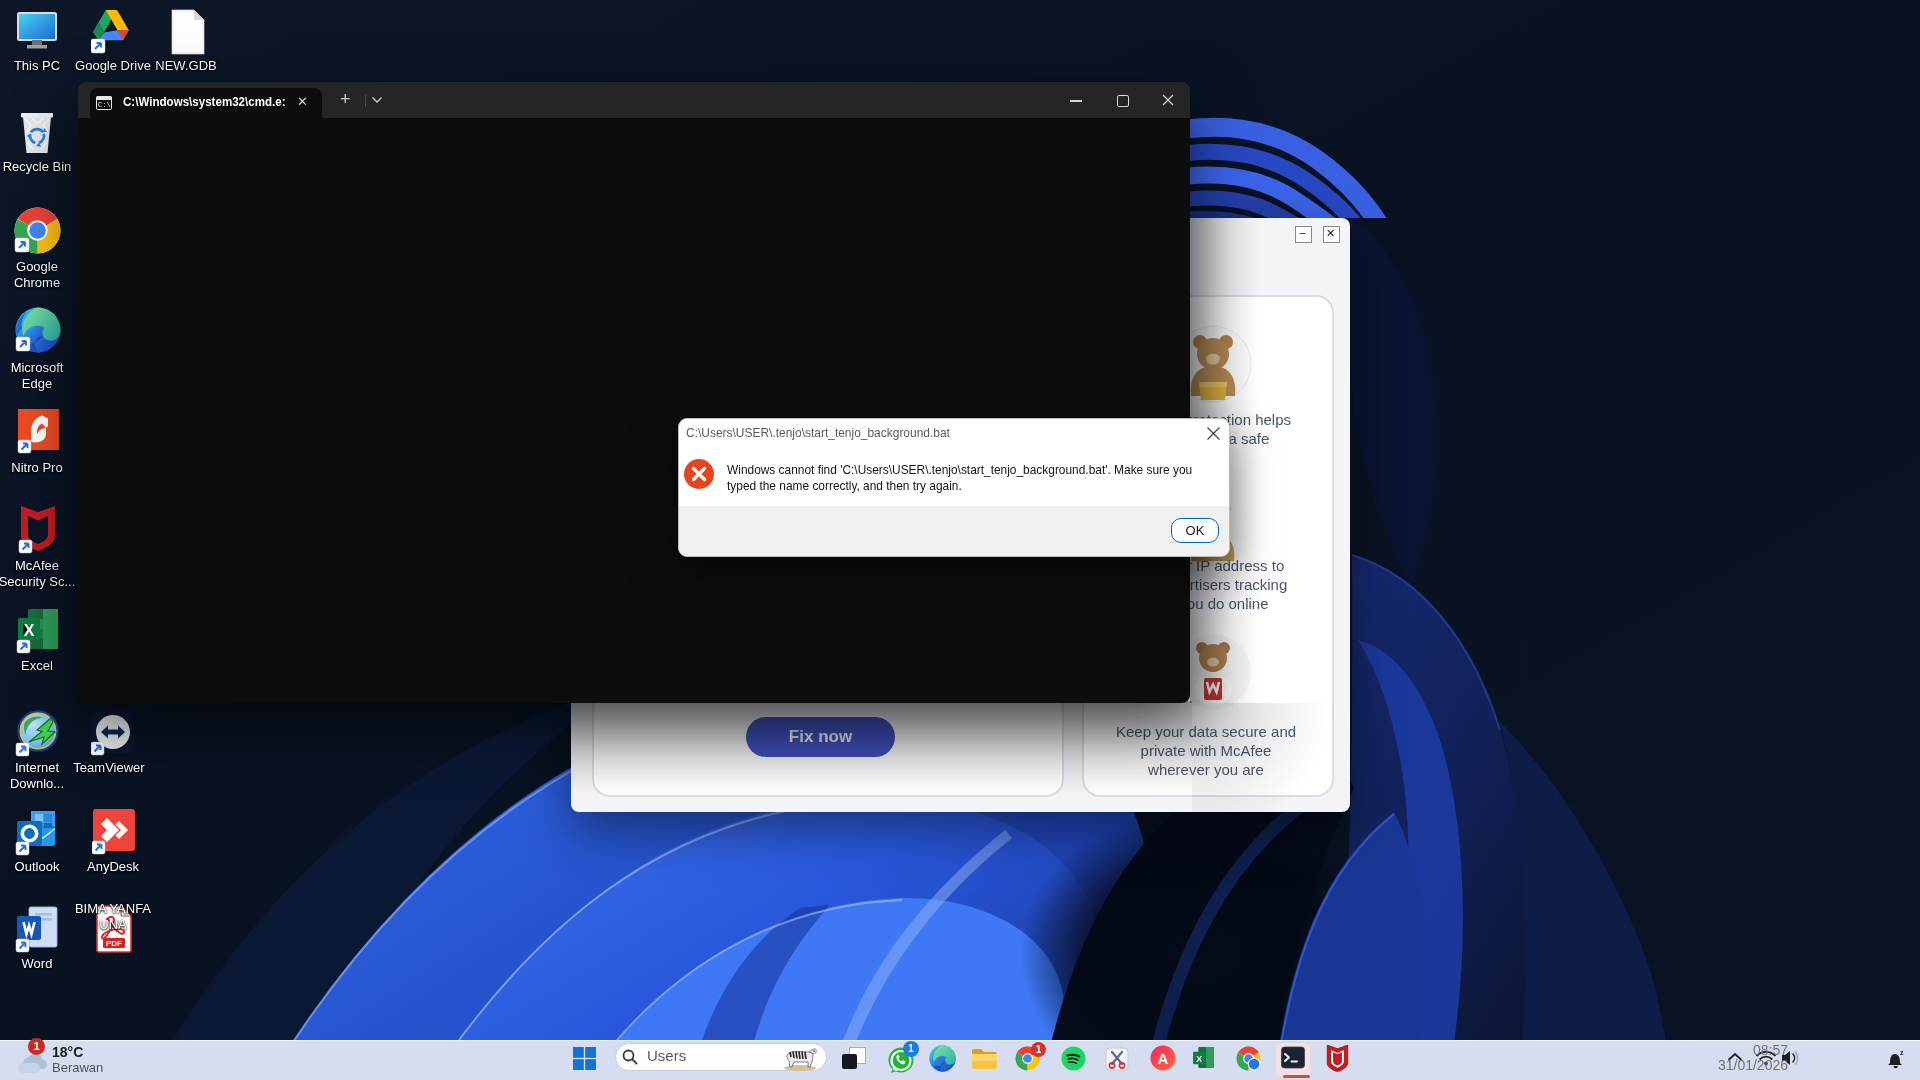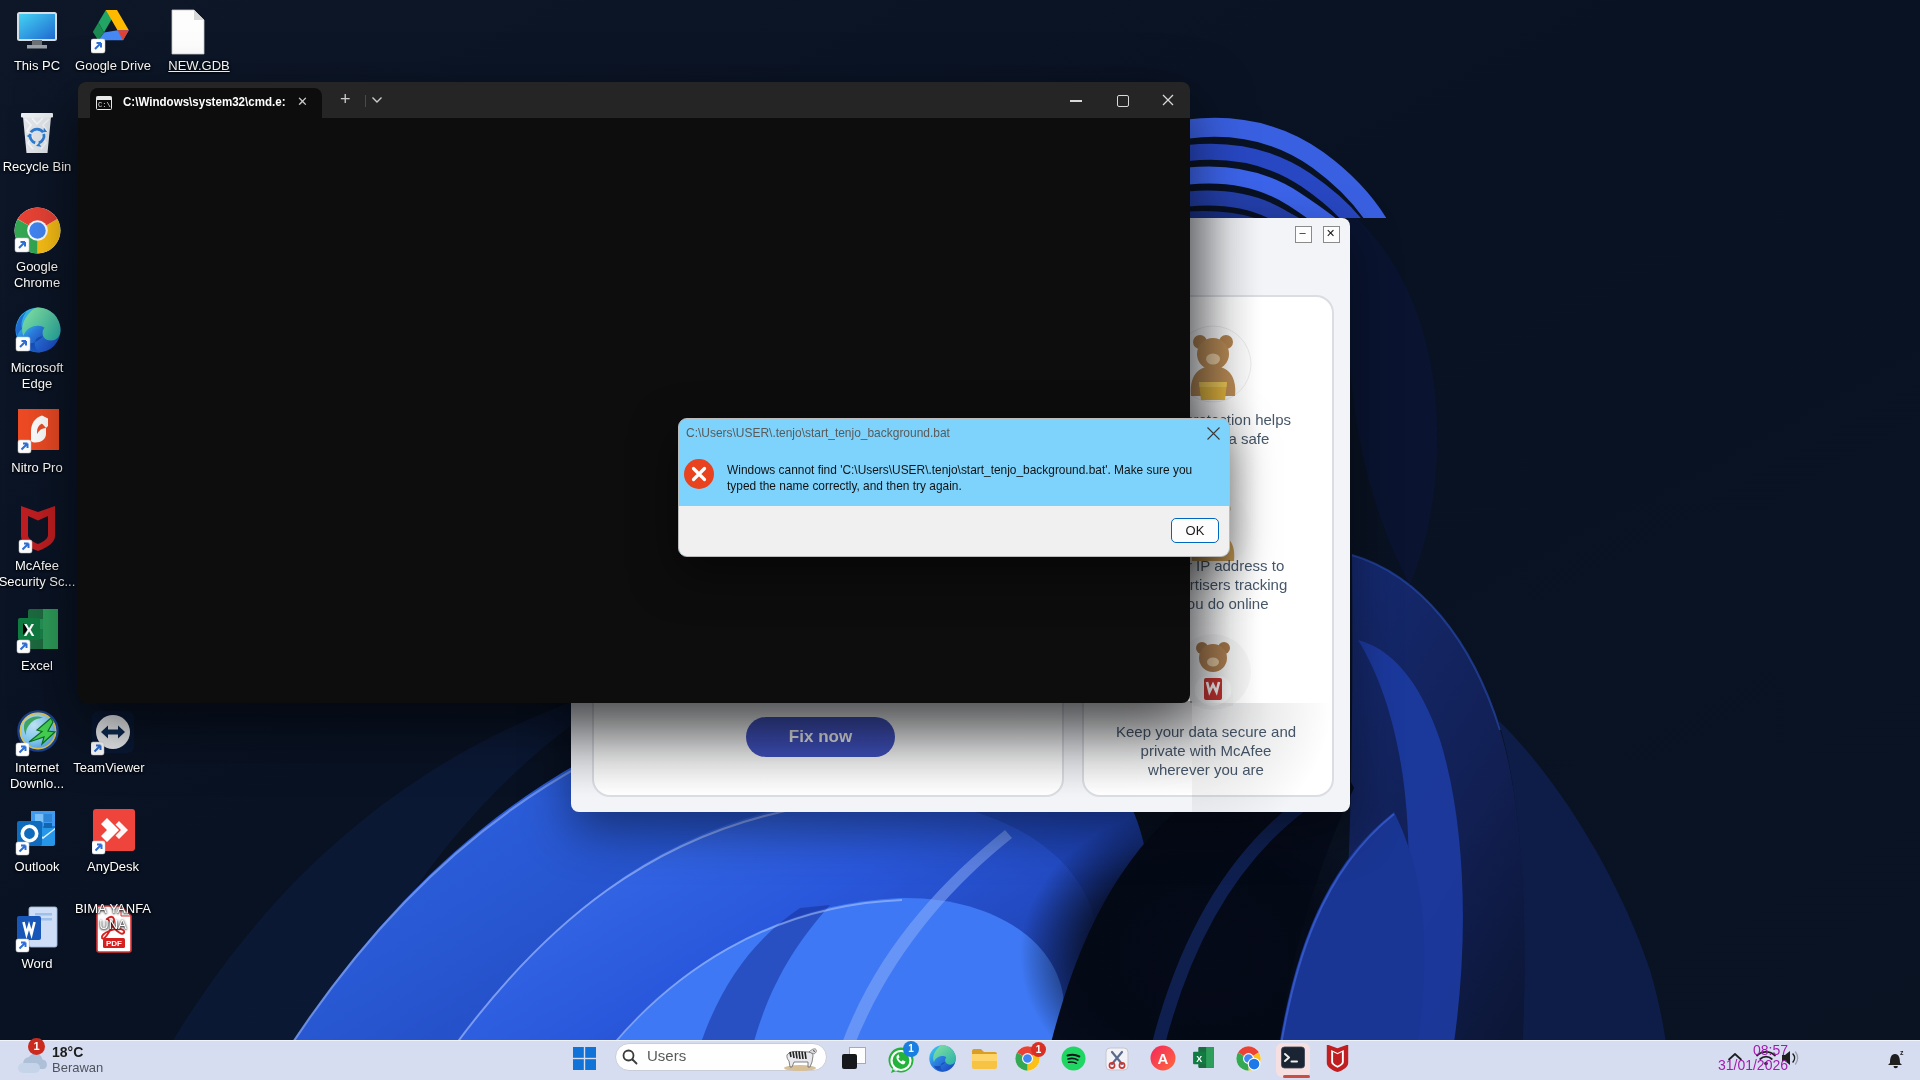--- a/index.html
+++ b/index.html
@@ -104,21 +104,21 @@
     </g>
     <rect x="0" y="31" width="14" height="14" rx="2" fill="#fff" stroke="#c8c8c8" stroke-width="0.5"></rect>
     <path d="M4 41 L10 35 M10 35 L10 39.5 M10 35 L5.5 35" stroke="#2f6fd6" stroke-width="2" fill="none"></path>
   </svg>
   <div class="dlabel" style="left:63px;top:58px;">Google Drive</div>
 
   <svg class="abs" style="left:171px;top:9px" width="34" height="46" viewBox="0 0 34 46">
     <path d="M1 1 L23 1 L33 11 L33 45 L1 45 Z" fill="#fdfdfd" stroke="#c9c9c9" stroke-width="0.8"></path>
     <path d="M23 1 L23 11 L33 11 Z" fill="#d8d8d8"></path>
   </svg>
-  <div class="dlabel" style="left:149px;top:58px;text-decoration:underline;">NEW.GDB</div>
+  <div class="dlabel" style="left:136px;top:58px;">NEW.GDB</div>
 
   <svg class="abs" style="left:16px;top:107px" width="42" height="48" viewBox="0 0 42 48">
     <path d="M7 10 L35 10 L31.5 46 L10.5 46 Z" fill="#e4e8ec"></path>
     <path d="M9 12 L15 18 L11 24 L16 30 L12 36 L17 42 M33 12 L27 18 L31 24 L26 30 L30 36 L25 42 M16 11 L21 17 L27 11" stroke="#f8fafc" stroke-width="1.6" fill="none" opacity="0.9"></path>
     <rect x="5" y="6" width="32" height="4.5" rx="1" fill="#eef1f4"></rect>
     <g transform="translate(21 28.5)" stroke="#2f7fd6" fill="none" stroke-width="2.8">
       <path d="M-6.2 -3.2 A 7.6 7.6 0 0 1 6.2 -3.2"></path>
       <path d="M6.8 -1.6 A 7.6 7.6 0 0 1 1.8 7.4"></path>
       <path d="M-6.8 -1.6 A 7.6 7.6 0 0 0 -1.8 7.4"></path>
       <g fill="#2f7fd6" stroke="none">
@@ -346,32 +346,32 @@
       <path d="M1.5 1.5 L6 6 L10.5 1.5" stroke="#ccc" stroke-width="1.4" fill="none"></path>
     </svg>
 
   <div class="abs" style="left:992px;top:18px;width:12px;height:1.5px;background:#d8d8d8;"></div>
   <div class="abs" style="left:1039px;top:13px;width:10px;height:10px;border:1.3px solid #d8d8d8;border-radius:2px;"></div>
   <svg class="abs" style="left:1084px;top:12px" width="12" height="12" viewBox="0 0 12 12">
       <path d="M1 1 L11 11 M11 1 L1 11" stroke="#d8d8d8" stroke-width="1.3"></path>
     </svg>
 </div>
 
-<div class="abs" style="left:678px;top:418px;width:550px;height:137px;background:#7dd3fc;border-radius:9px;box-shadow:0 16px 45px rgba(0,0,0,.5);overflow:hidden;border:1px solid #bbb;">
+<div class="abs" style="left:678px;top:418px;width:550px;height:137px;background:#ffffff;border-radius:9px;box-shadow:0 16px 45px rgba(0,0,0,.5);overflow:hidden;border:1px solid #bbb;">
   <div class="abs" style="left:7px;top:6px;font-size:13px;color:#5a5a5a;white-space:nowrap;transform:scaleX(0.92);transform-origin:0 0;">C:\Users\USER\.tenjo\start_tenjo_background.bat</div>
   <svg class="abs" style="left:527px;top:7px" width="15" height="15" viewBox="0 0 15 15">
       <path d="M1.5 1.5 L13.5 13.5 M13.5 1.5 L1.5 13.5" stroke="#3a3a3a" stroke-width="1.1"></path>
     </svg>
   <svg class="abs" style="left:4px;top:39px" width="32" height="32" viewBox="0 0 32 32">
     <circle cx="16" cy="16" r="15" fill="#e8421f"></circle>
     <path d="M10.5 10.5 L21.5 21.5 M21.5 10.5 L10.5 21.5" stroke="#fff" stroke-width="3.2" stroke-linecap="round"></path>
   </svg>
   <div class="abs" style="left:48px;top:43px;width:540px;font-size:13.5px;line-height:15.5px;color:#131313;white-space:nowrap;transform:scaleX(0.882);transform-origin:0 0;">Windows cannot find 'C:\Users\USER\.tenjo\start_tenjo_background.bat'. Make sure you<br>typed the name correctly, and then try again.</div>
   <div class="abs" style="left:0;top:87px;width:550px;height:50px;background:#f0f0f0;"></div>
-  <div class="abs" style="left:492px;top:99px;width:46px;height:23px;background:#fdfdfd;border:1px solid #0067c0;border-radius:5px;font-size:13px;text-align:center;line-height:23px;color:#1a1a1a;">OK</div>
+  <div class="abs" style="left:492px;top:99px;width:46px;height:23px;background:#fdfdfd;border:1px solid #0067c0;border-radius:10px;font-size:13px;text-align:center;line-height:23px;color:#1a1a1a;">OK</div>
 </div>
 
 <div class="abs" style="left:0;top:1040px;width:1920px;height:40px;background:#d7ddf1;border-top:1px solid rgba(255,255,255,.65);box-sizing:border-box;" id="taskbar">
 
   <svg class="abs" style="left:14px;top:5px" width="34" height="32" viewBox="0 0 34 32">
     <path d="M9 18 a6.5 6.5 0 0 1 6-7 a7.5 7.5 0 0 1 13.5 2.5 a5 5 0 0 1 1.5 9.5 L12 23 a5.5 5.5 0 0 1 -3-5 Z" fill="#aebfd8"></path>
     <rect x="4" y="17" width="22" height="10" rx="5" fill="#c6d4ea"></rect>
   </svg>
   <div class="abs" style="left:28px;top:-3px;width:17px;height:17px;border-radius:50%;background:#ca2b1e;color:#fff;font-size:11px;font-weight:bold;text-align:center;line-height:17px;">1</div>
   <div class="abs" style="left:52px;top:3px;font-size:14px;font-weight:bold;color:#1c1c1c;">18°C</div>
@@ -496,19 +496,19 @@
   <svg class="abs" style="left:1755px;top:8px" width="22" height="18" viewBox="0 0 22 18">
     <path d="M2 6.5 A13 13 0 0 1 20 6.5" stroke="#1f1f1f" stroke-width="1.8" fill="none" stroke-linecap="round"></path>
     <path d="M5.2 10 A8.5 8.5 0 0 1 16.8 10" stroke="#1f1f1f" stroke-width="1.8" fill="none" stroke-linecap="round"></path>
     <circle cx="11" cy="14.5" r="1.8" fill="#1f1f1f"></circle>
   </svg>
   <svg class="abs" style="left:1780px;top:8px" width="20" height="18" viewBox="0 0 20 18">
     <path d="M2 6 L5 6 L10 2 L10 16 L5 12 L2 12 Z" fill="#1f1f1f"></path>
     <path d="M13 5 A6 6 0 0 1 13 13" stroke="#1f1f1f" stroke-width="1.5" fill="none" stroke-linecap="round"></path>
     <path d="M15.5 3 A9.5 9.5 0 0 1 15.5 15" stroke="#9aa0ab" stroke-width="1.3" fill="none" stroke-linecap="round"></path>
   </svg>
-  <div class="abs" style="left:1716px;top:2px;width:72px;text-align:right;font-size:14px;color:#a21caf;line-height:15px;">08:57<br>31/01/2026</div>
+  <div class="abs" style="left:1716px;top:2px;width:72px;text-align:right;font-size:14px;color:#737373;line-height:15px;">08:57<br>31/01/2026</div>
   <svg class="abs" style="left:1886px;top:8px" width="20" height="20" viewBox="0 0 20 20">
     <path d="M4 14 C4 9 5 5 9 5 C13 5 14 9 14 14 L16 16 L2 16 Z" fill="#1f1f1f"></path>
     <path d="M7.5 17 a2.2 2.2 0 0 0 4.4 0 Z" fill="#1f1f1f"></path>
     <text x="14" y="6" font-size="7" font-weight="bold" fill="#1f1f1f">z</text>
   </svg>
 </div>
 
 </body></html>

